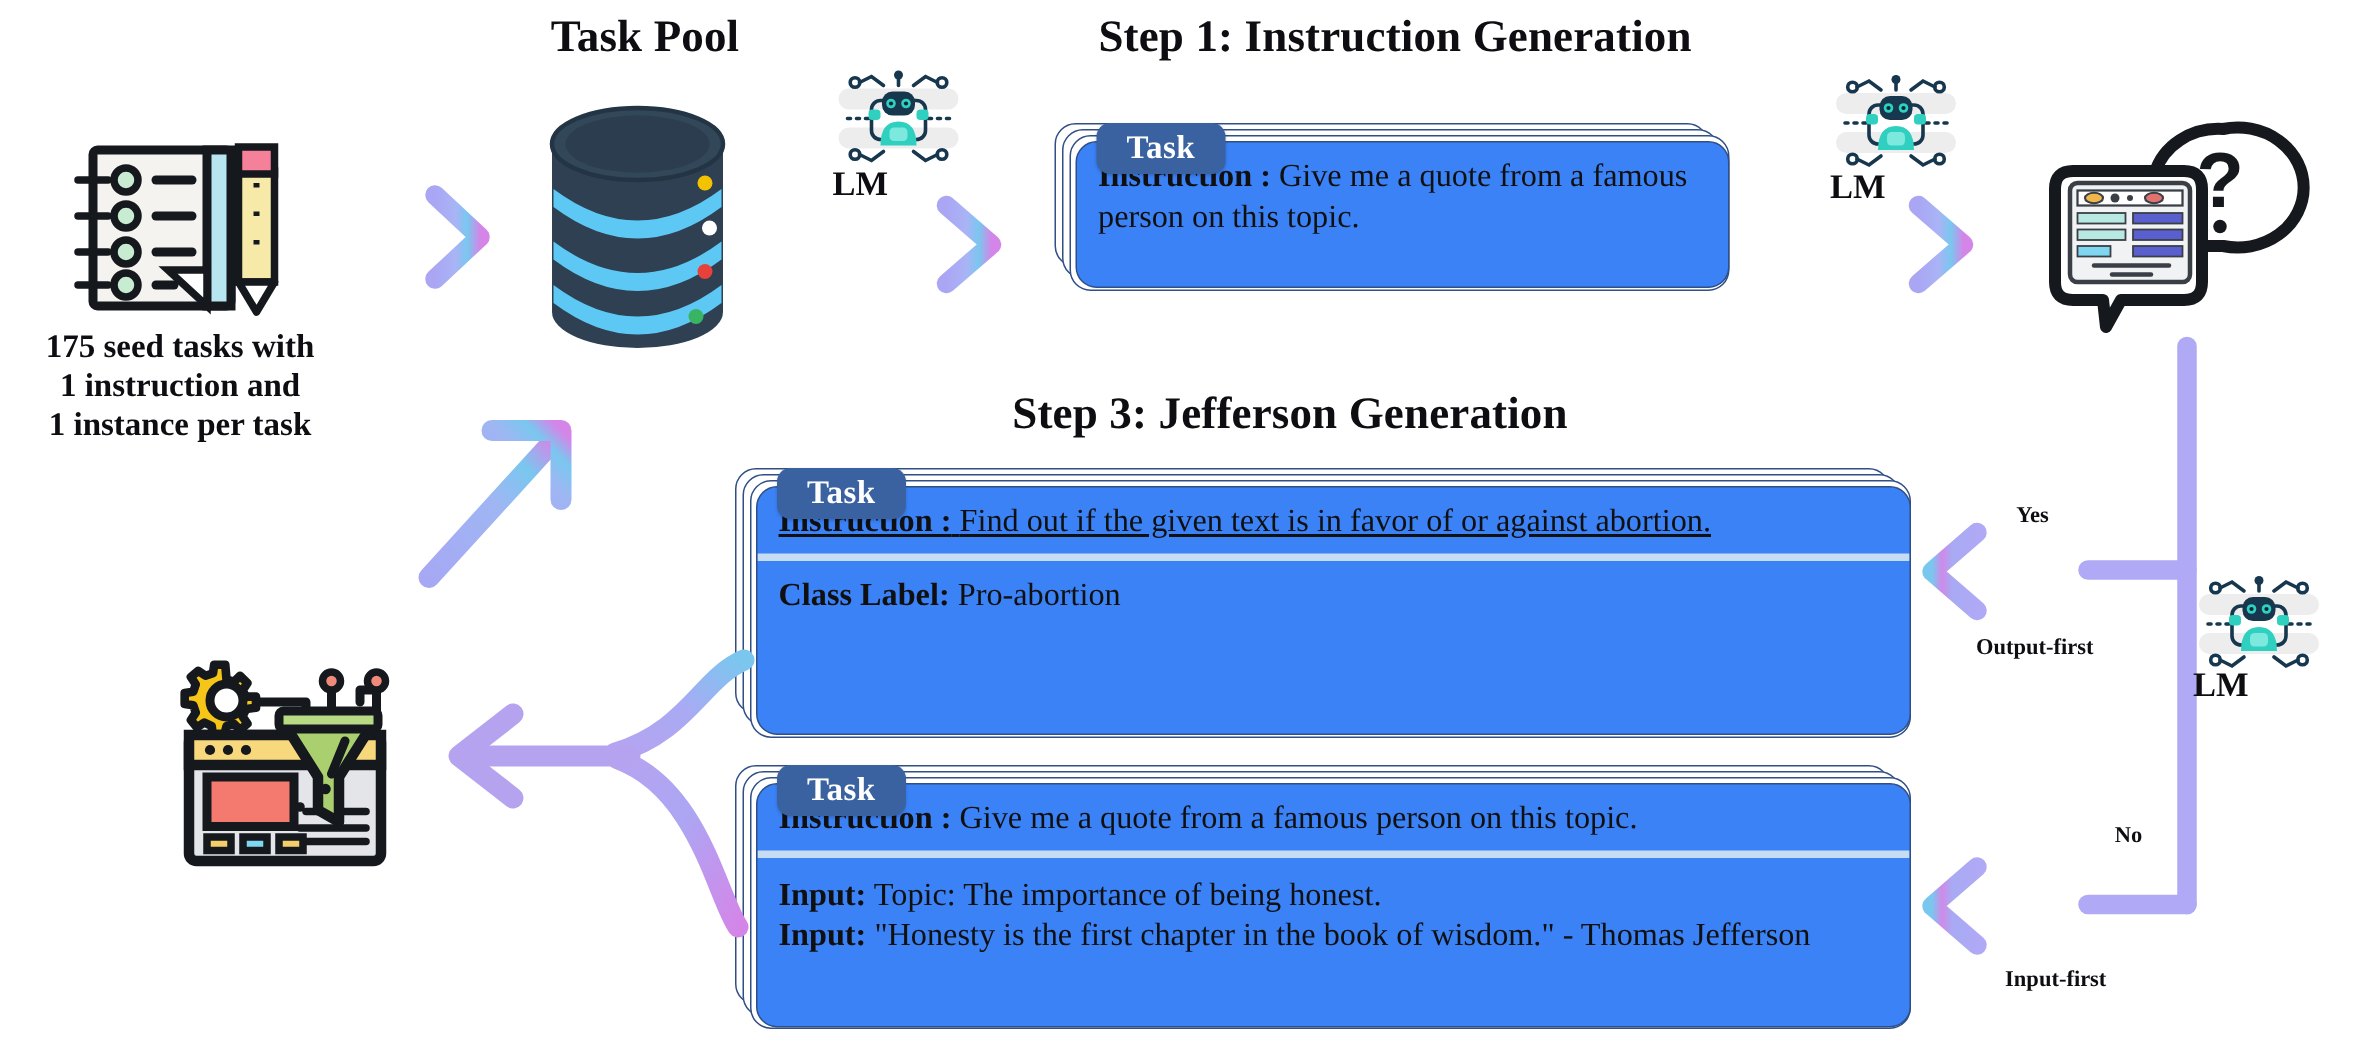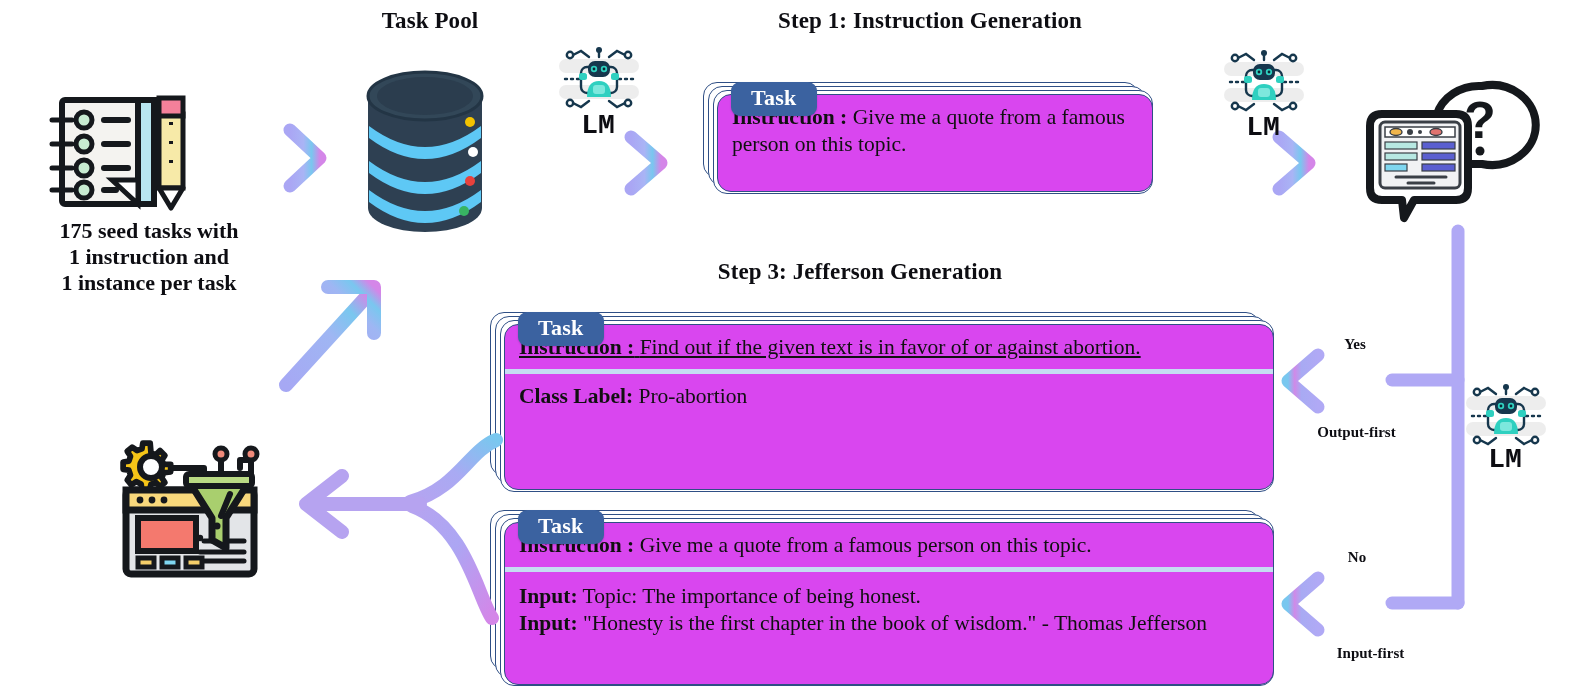--- a/index.html
+++ b/index.html
@@ -13,42 +13,39 @@
     font-family: "Liberation Serif", "DejaVu Serif", serif;
     color: #111111;
   }
   #stage { position: absolute; inset: 0; }
 
   .abs { position: absolute; }
 
   
   .heading {
     font-weight: bold;
-    font-size: 23px;
+    font-size: 30px;
     line-height: 1.12;
     color: #0d0d12;
     text-align: center;
     white-space: pre-line;
     letter-spacing: .1px;
   }
   .caption {
     font-weight: bold;
     font-size: 22px;
     line-height: 1.18;
     color: #0d0d12;
     text-align: center;
     white-space: pre-line;
-    padding-left: 29px;
   }
   .lm-label {
     font-weight: bold;
-    font-size: 28px;
+    font-size: 23px;
     color: #0d0d12;
-    text-align: center;
-    font-family: Liberation Mono, monospace;
   }
   .branch-label {
     font-weight: bold;
     font-size: 15px;
     color: #0d0d12;
     text-align: center;
     white-space: nowrap;
   }
 
   
@@ -58,21 +55,21 @@
     border: 1.6px solid #2f4f85;
     border-radius: 14px;
     background: #ffffff;
     box-sizing: border-box;
   }
   .card-main {
     position: absolute;
     left: 14px; top: 12px; right: 0; bottom: 0;
     border: 1.6px solid #2f4f85;
     border-radius: 14px;
-    background: #d946ef;
+    background: #3b82f6;
     box-sizing: border-box;
     overflow: hidden;
   }
   .card-body {
     padding: 9px 14px 10px 14px;
     box-sizing: border-box;
   }
   .card-sep {
     height: 5px;
     background: #c5dcf2;
@@ -351,21 +348,21 @@
 
   <svg class="abs" style="left:1272px; top:571px;" width="140" height="72">
     <g stroke="url(#gradLeft)" stroke-width="13" fill="none" stroke-linecap="round" stroke-linejoin="round">
       <line x1="132" y1="33" x2="28" y2="33"></line>
       <polyline points="46,7 16,33 46,59"></polyline>
     </g>
   </svg>
 
   <div class="abs branch-label" style="left:1300px; top:336px; width:110px;">Yes</div>
   <div class="abs branch-label" style="left:1274px; top:424px; width:165px;font-family:Liberation Serif, serif;">Output-first</div>
-  <div class="abs branch-label" style="left:1302px; top:549px; width:110px;">No</div>
+  <div class="abs branch-label" style="left:1364px; top:549px; width:110px;">No</div>
   <div class="abs branch-label" style="left:1288px; top:645px; width:165px;">Input-first</div>
 
   <div class="abs" style="left:1464px; top:382px;">
     <svg width="84" height="70" viewBox="0 0 84 70">
       <rect x="2" y="14" width="80" height="14" rx="7" fill="#eaeaea" opacity=".85"></rect>
       <rect x="2" y="40" width="80" height="14" rx="7" fill="#eaeaea" opacity=".85"></rect>
       <g stroke="#16374d" stroke-width="2.4" fill="none" stroke-linecap="round">
         <path d="M16 10 L24 6 L32 12"></path>
           <circle cx="13" cy="10" r="3.2"></circle>
         <path d="M68 10 L60 6 L52 12"></path>

